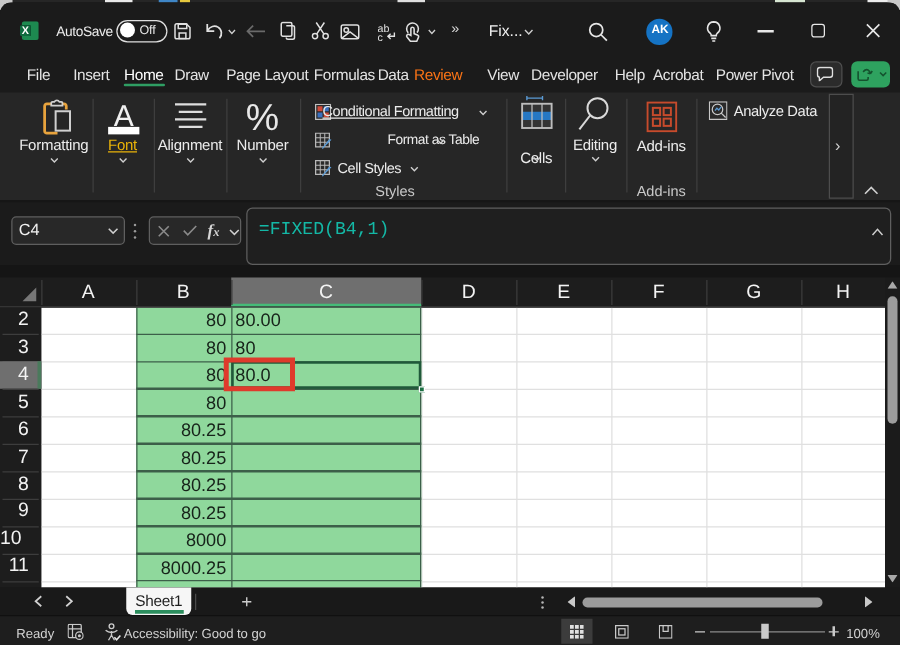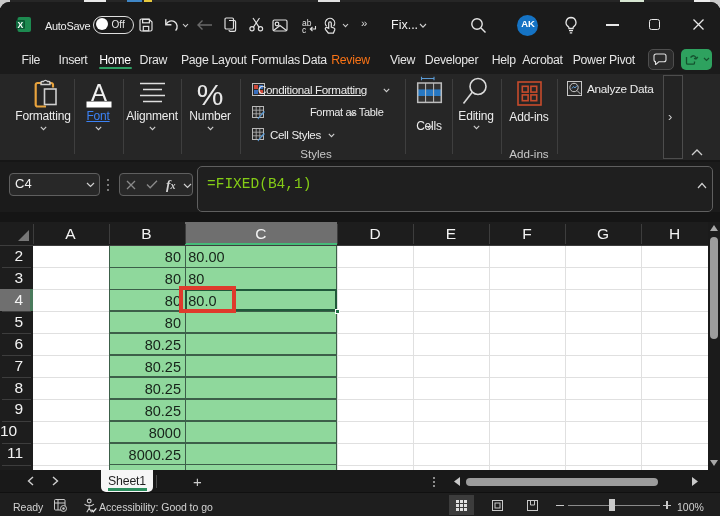--- a/index.html
+++ b/index.html
@@ -136,21 +136,21 @@
  <rect x="11.5" y="10" width="11.5" height="15.5" stroke="#cfcfcf" stroke-width="1.6"></rect>
 </svg>
 <div class="txt ctr" style="left:43px;top:107.5px;font-size:12px;letter-spacing:-0.2px;color:#ececec;">Formatting</div>
 <svg class="ico" style="left:39.5px;top:124px" width="7" height="5" viewBox="0 0 7 5" fill="none" stroke="#cfcfcf" stroke-width="1.1">
       <path d="M0.8 0.8 L3.5 3.6 L6.2 0.8"></path>
     </svg>
 <svg class="ico" style="left:85px;top:76px" width="28" height="30" viewBox="0 0 28 30">
  <text x="14" y="22.5" font-size="24" fill="#f0f0f0" text-anchor="middle" font-family="Liberation Sans">A</text>
  <rect x="1.5" y="23.5" width="25" height="6" fill="#ffffff"></rect>
 </svg>
-<div class="txt ctr" style="left:98px;top:107.5px;font-size:12px;letter-spacing:-0.2px;color:#3b82f6;text-decoration:underline;">Font</div>
+<div class="txt ctr" style="left:98px;top:107.5px;font-size:12px;letter-spacing:-0.2px;color:#eab308;text-decoration:underline;">Font</div>
 <svg class="ico" style="left:94.5px;top:124px" width="7" height="5" viewBox="0 0 7 5" fill="none" stroke="#cfcfcf" stroke-width="1.1">
       <path d="M0.8 0.8 L3.5 3.6 L6.2 0.8"></path>
     </svg>
 <svg class="ico" style="left:139px;top:80px" width="27" height="22" viewBox="0 0 27 22" stroke="#dedede" stroke-width="1.7">
  <path d="M1 1.5 H26 M4 7.5 H23 M1 13.5 H26 M4 19.5 H23"></path>
 </svg>
 <div class="txt ctr" style="left:152px;top:107.5px;font-size:12px;letter-spacing:-0.2px;color:#ececec;">Alignment</div>
 <svg class="ico" style="left:148.5px;top:124px" width="7" height="5" viewBox="0 0 7 5" fill="none" stroke="#cfcfcf" stroke-width="1.1">
       <path d="M0.8 0.8 L3.5 3.6 L6.2 0.8"></path>
     </svg>
@@ -243,21 +243,21 @@
       <path d="M1 1 L9 9 M9 1 L1 9"></path>
     </svg>
 <svg class="ico" style="left:146px;top:178px" width="12" height="9" viewBox="0 0 12 9" fill="none" stroke="#8a8a8a" stroke-width="1.3">
       <path d="M1 4.5 L4.2 7.8 L11 0.8"></path>
     </svg>
 <div class="txt" style="left:166px;top:175px;font-size:13.5px;font-style:italic;color:#d5d5d5;font-family:'Liberation Serif',serif;font-weight:bold;">f<span style="font-size:10px;">x</span></div>
 <svg class="ico" style="left:183px;top:181px" width="9" height="6" viewBox="0 0 9 6" fill="none" stroke="#cfcfcf" stroke-width="1.2">
       <path d="M1 1 L4.5 4.5 L8 1"></path>
     </svg>
 <div class="abs" style="left:197px;top:163.5px;width:516px;height:46px;background:#1f1f1f;border:1px solid #5f5f5f;border-radius:5px;"></div>
-<div class="txt" style="left:207px;top:174.5px;font-size:14.5px;line-height:1;color:#84cc16;font-family:'Liberation Mono',monospace;">=FIXED(B4,1)</div>
+<div class="txt" style="left:207px;top:174.5px;font-size:14.5px;line-height:1;color:#14b8a6;font-family:'Liberation Mono',monospace;">=FIXED(B4,1)</div>
 <svg class="ico" style="left:697px;top:180px" width="10" height="7" viewBox="0 0 10 7" fill="none" stroke="#cfcfcf" stroke-width="1.2">
       <path d="M1 6 L5 1.5 L9 6"></path>
     </svg>
 <div class="abs" style="left:0;top:210px;width:720px;height:10px;background:#151515;"></div>
 <div class="abs" style="left:32.5px;top:243.5px;width:675.5px;height:224.5px;background:#ffffff;"></div>
 <div class="abs" style="left:32.5px;top:265.4px;width:675.5px;height:1px;background:#e0e0e0;"></div>
 <div class="abs" style="left:32.5px;top:287.3px;width:675.5px;height:1px;background:#e0e0e0;"></div>
 <div class="abs" style="left:32.5px;top:309.2px;width:675.5px;height:1px;background:#e0e0e0;"></div>
 <div class="abs" style="left:32.5px;top:331.1px;width:675.5px;height:1px;background:#e0e0e0;"></div>
 <div class="abs" style="left:32.5px;top:353.0px;width:675.5px;height:1px;background:#e0e0e0;"></div>

